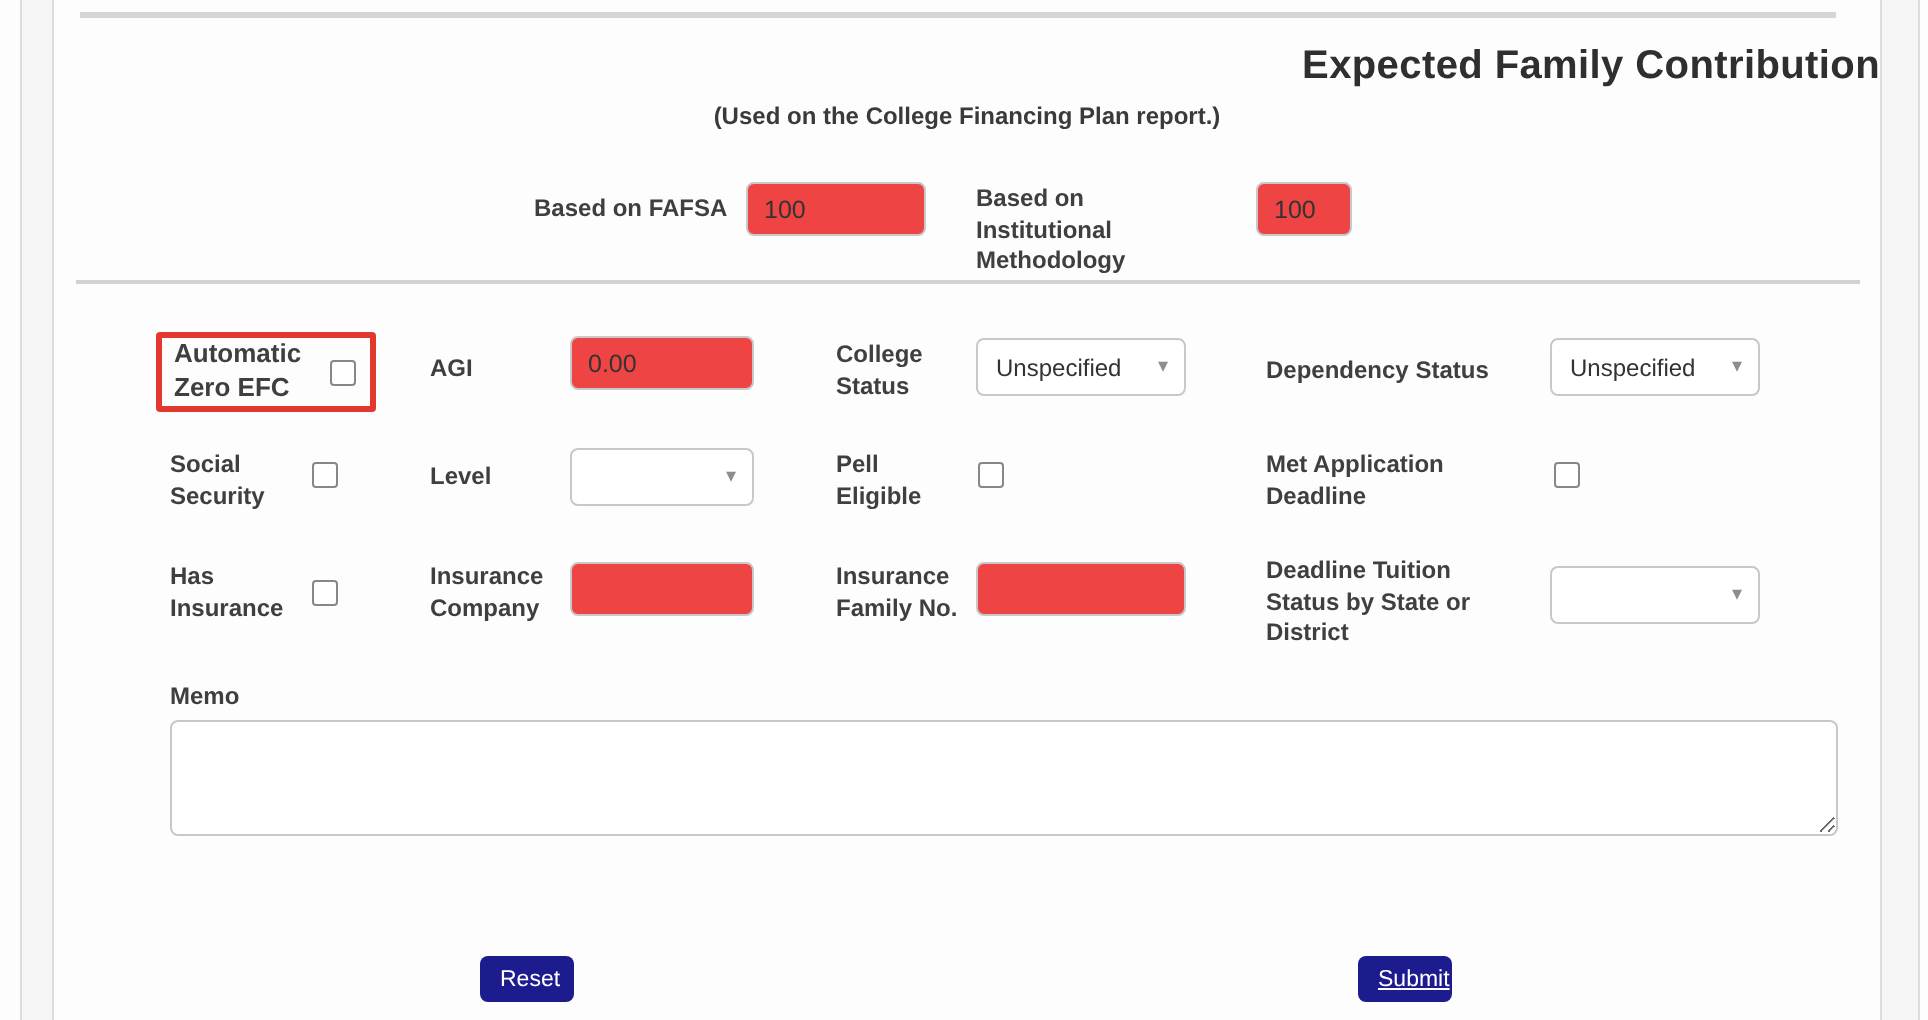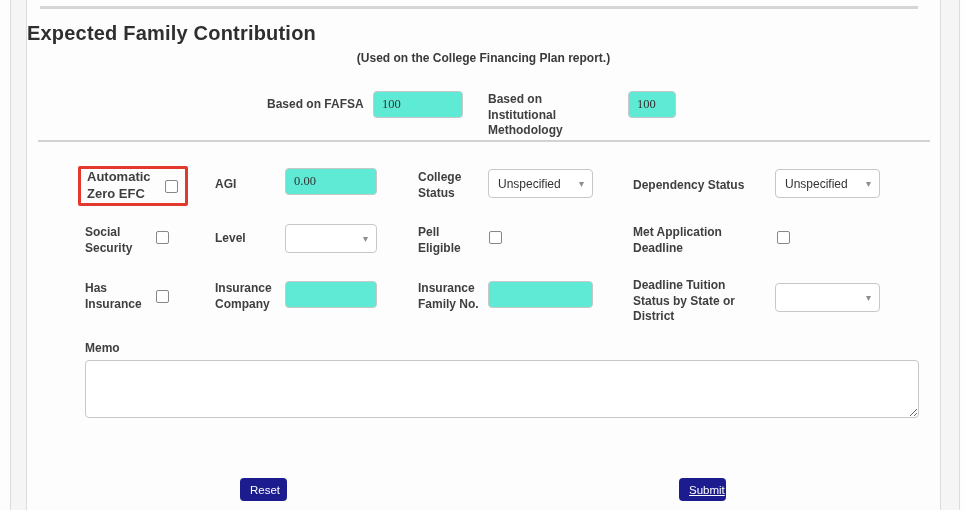--- a/index.html
+++ b/index.html
@@ -12,33 +12,33 @@
   .gutter {
     position:absolute; top:0; bottom:0; background:#f5f5f5;
     border-left:1px solid #dcdcdc; border-right:1px solid #dcdcdc;
   }
   .gutter.left  { left:10px;  width:17px; }
   .gutter.right { left:940px; width:20px; }
   .top-rule { position:absolute; left:40px; top:6px; width:878px; height:3px; background:#d6d6d6; }
   .divider  { position:absolute; left:38px; top:140px; width:892px; height:2px; background:#d2d2d2; }
 
   .title {
-    position:absolute; left:27px; width:913px; top:22px; text-align:left;
+    position:absolute; left:27px; width:913px; top:22px; text-align:right;
     font-size:20px; font-weight:700; color:#2f2f2f; letter-spacing:.2px;
   }
   .subtitle {
     position:absolute; left:27px; width:913px; top:51px; text-align:center;
     font-size:12px; font-weight:600; color:#3a3a3a;
   }
 
   .lbl { position:absolute; font-size:12px; font-weight:700; color:#3f3f3f; line-height:1.3; }
 
   .txt {
     position:absolute; height:27px; border:1px solid #c8c8c8; border-radius:4px;
-    background:#5eead4; font-family:Liberation Serif, serif; font-size:12.5px; color:#333;
+    background:#ef4444; font-family:Liberation Sans, sans-serif; font-size:12.5px; color:#333;
     padding:0 8px; outline:none;
   }
   .sel {
     position:absolute; height:29px; border:1px solid #c8c8c8; border-radius:4px;
     background:#fff; display:flex; align-items:center; cursor:default;
   }
   .sel .sel-text { flex:1; font-size:12px; color:#333; padding-left:9px;
     white-space:nowrap; overflow:hidden; }
   .sel .caret { font-size:10px; color:#8d8d8d; padding-right:8px; line-height:1; }
 

